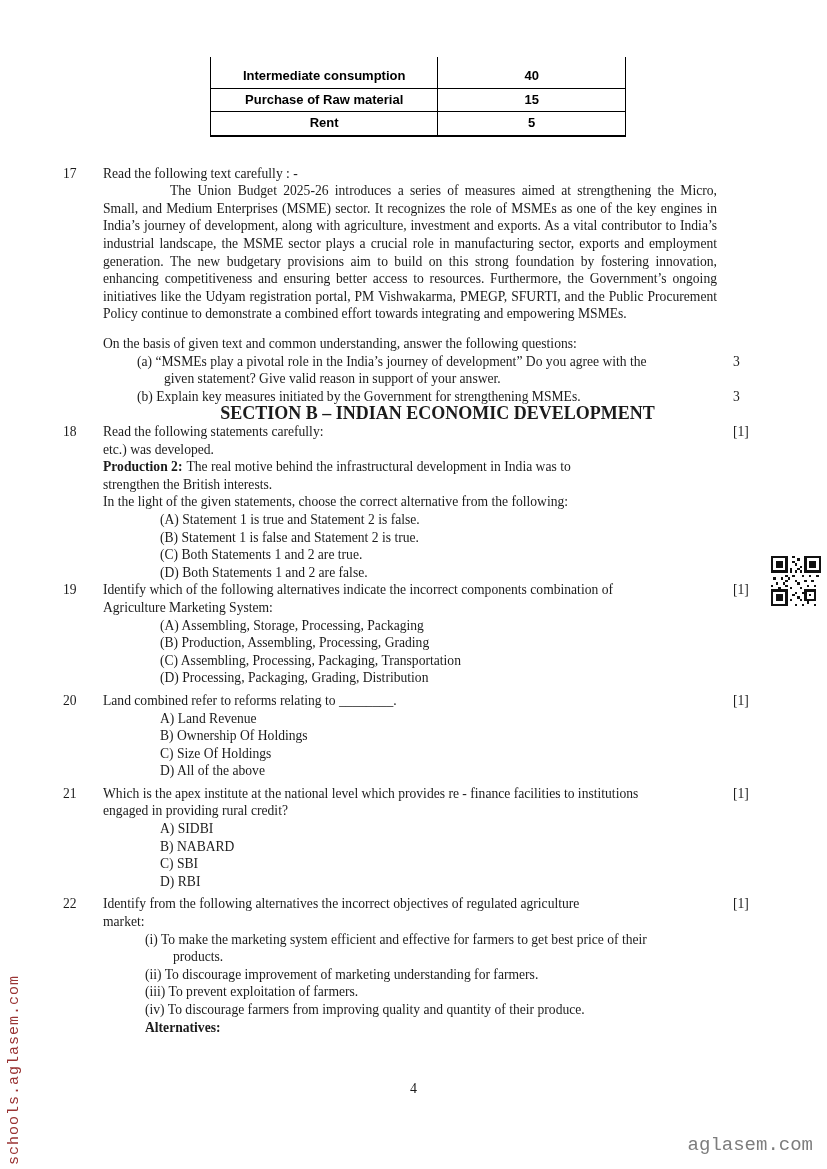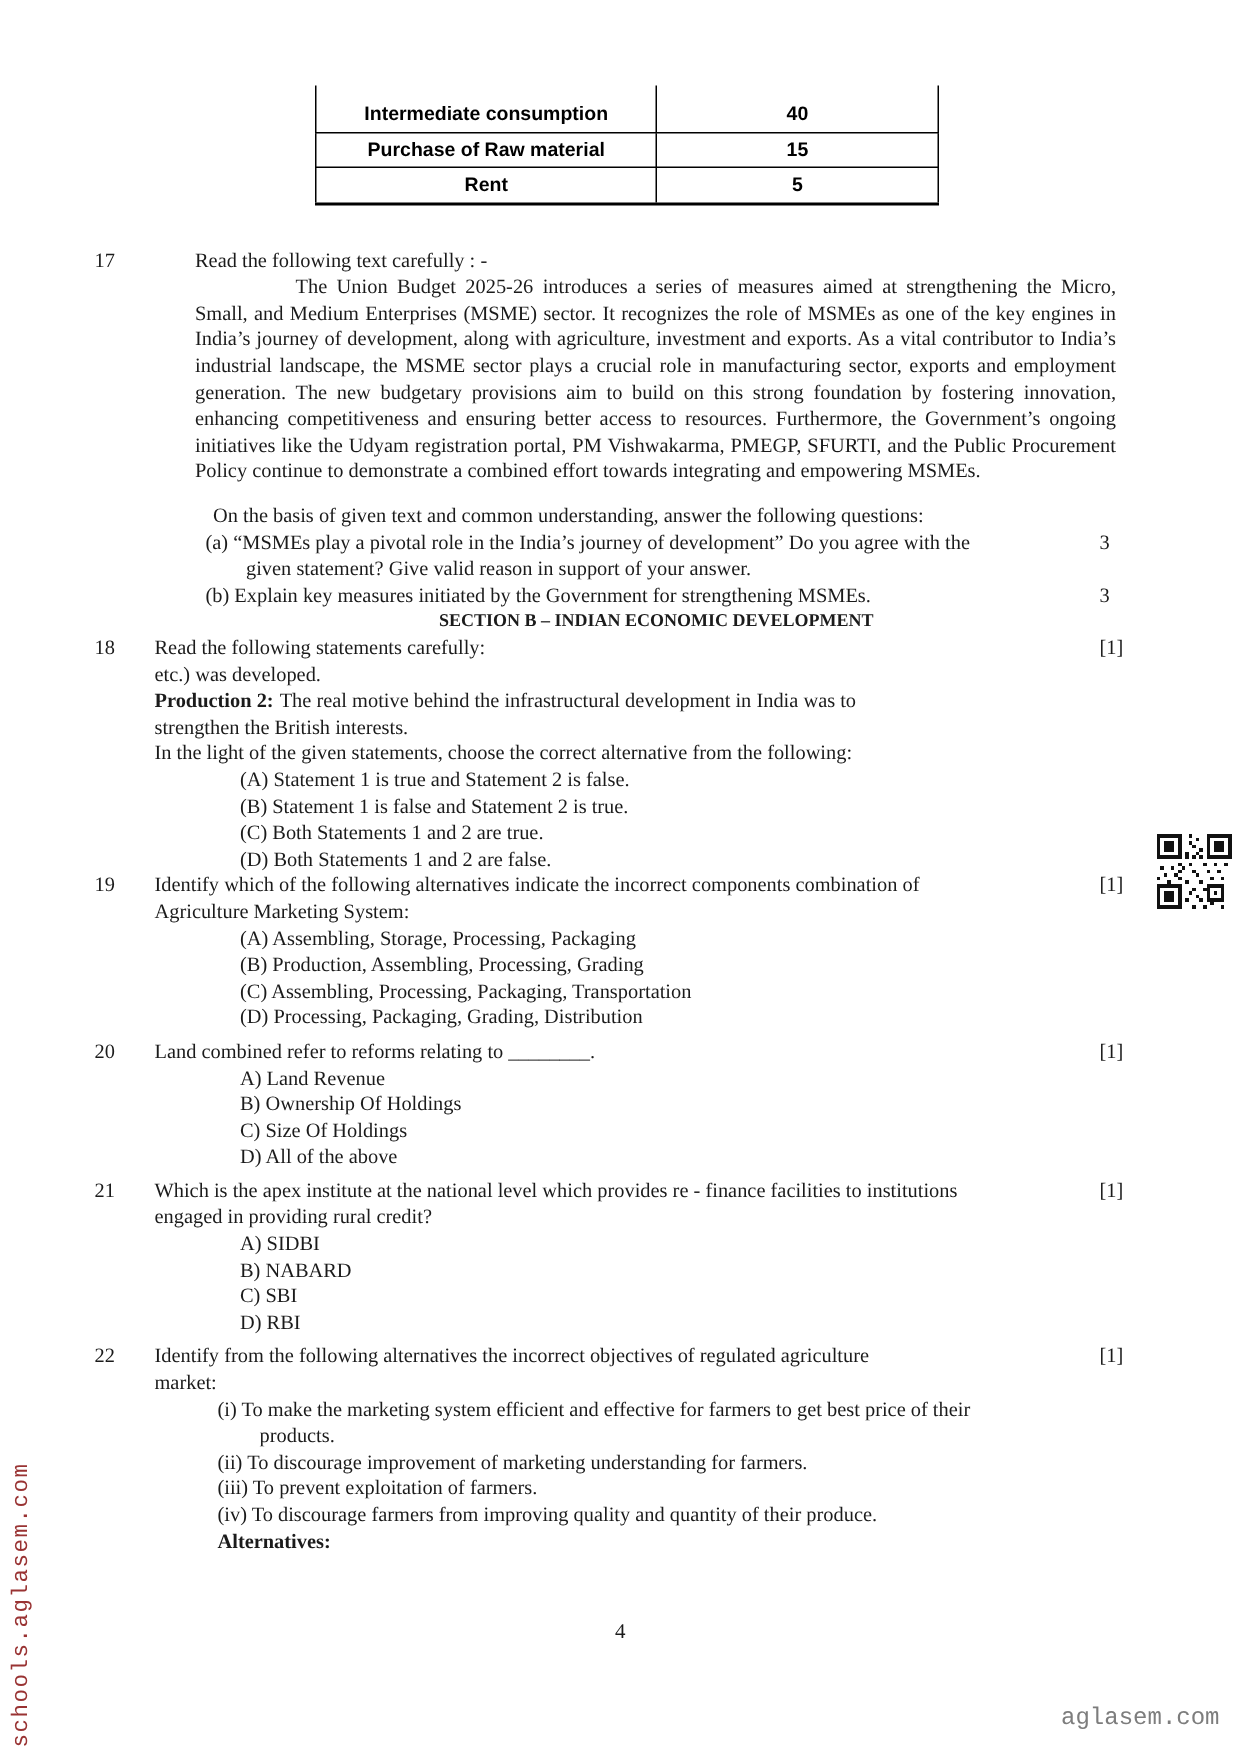--- a/index.html
+++ b/index.html
@@ -22,39 +22,39 @@
   .tbl tr.last td { border-bottom:2.5px solid #000; }
   .tbl .c1 { width:218px; }
   .tbl .c2 { width:180px; }
   
   .q { display:grid; grid-template-columns:40px 614px 1fr; padding-left:63px; }
   .qnum { }
   .qmarks { padding-left:16px; white-space:nowrap; }
   .qbody { }
   .line { }
   .passage { text-align:justify; text-indent:67px; }
-  .followup { margin-top:12px;margin-left:12px; }
+  .followup { margin-top:12px; }
   .suba { padding-left:61px; text-indent:-27px; }
   .subb { padding-left:34px; }
   .opt { padding-left:57px; }
   .item { padding-left:42px; }
   .item-hang { padding-left:70px; text-indent:-28px; }
   .alt { padding-left:42px; font-weight:bold; }
-  .section-heading { text-align:center; font-weight:bold; font-size:12px; padding-left:95px; width:780px; }
+  .section-heading { text-align:center; font-weight:bold; font-size:18px; padding-left:95px; width:780px; }
   .gap5 { margin-top:5px; }
   b.slabel { margin-right:4px; }
   
   .page-num { position:absolute; left:0; right:0; top:1080px; text-align:center;
               font-size:14px; color:#1b1b1b; }
   .wm-left { position:absolute; left:6px; bottom:4px;
              writing-mode:vertical-rl; transform:rotate(180deg);
              font-family:"Liberation Mono", monospace; font-size:15px;
              letter-spacing:1px; }
   .wm-br { position:absolute; right:14px; bottom:14px;
-           font-family:"Liberation Mono", monospace; font-size:16px; }
+           font-family:"Liberation Mono", monospace; font-size:19px; }
   .qr { position:absolute; left:770px; top:556px; width:52px; height:50px; }
 </style>
 </head>
 <body>
 
 <div class="page">
 
   <div class="tbl-wrap">
     <table class="tbl">
       <tbody>
@@ -67,21 +67,21 @@
         <td class="c2">15</td>
       </tr>
       <tr class="last">
         <td class="c1">Rent</td>
         <td class="c2">5</td>
       </tr>
     </tbody>
       </table>
   </div>
 
-  <div class="q" style="margin-top:28px;gap:27px;">
+  <div class="q" style="margin-top:28px;">
     <div class="qnum">17</div>
     <div class="qbody">
       <div class="line">Read the following text carefully : -</div>
       <div class="passage">The Union Budget 2025-26 introduces a series of measures aimed at strengthening the Micro, Small, and Medium Enterprises (MSME) sector. It recognizes the role of MSMEs as one of the key engines in India’s journey of development, along with agriculture, investment and exports. As a vital contributor to India’s industrial landscape, the MSME sector plays a crucial role in manufacturing sector, exports and employment generation. The new budgetary provisions aim to build on this strong foundation by fostering innovation, enhancing competitiveness and ensuring better access to resources. Furthermore, the Government’s ongoing initiatives like the Udyam registration portal, PM Vishwakarma, PMEGP, SFURTI, and the Public Procurement Policy continue to demonstrate a combined effort towards integrating and empowering MSMEs.</div>
       <div class="line followup">On the basis of given text and common understanding, answer the following questions:</div>
     </div>
     <div class="qmarks"></div>
   </div>
   <div class="q">
     <div class="qnum"></div>

